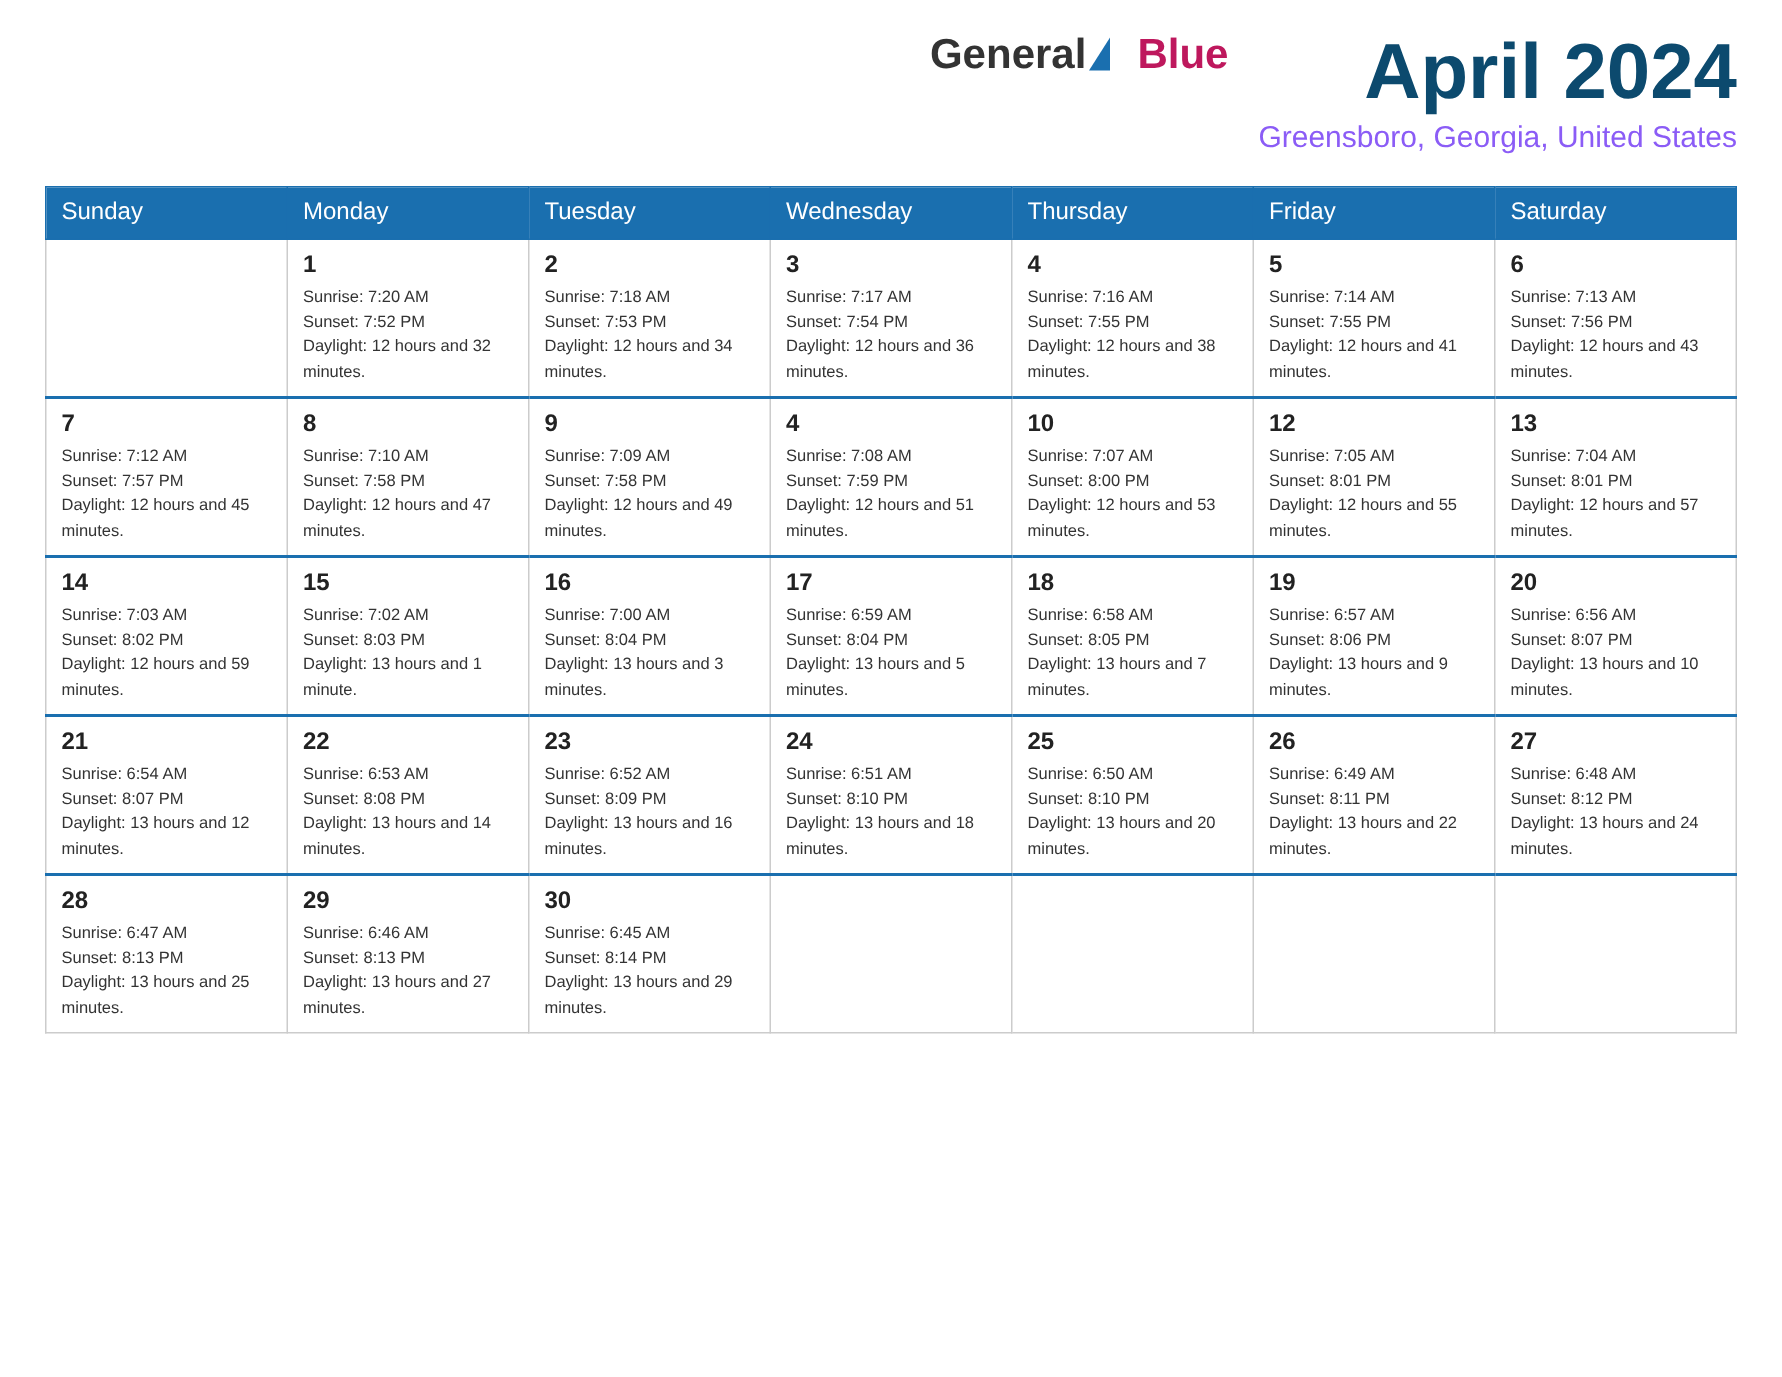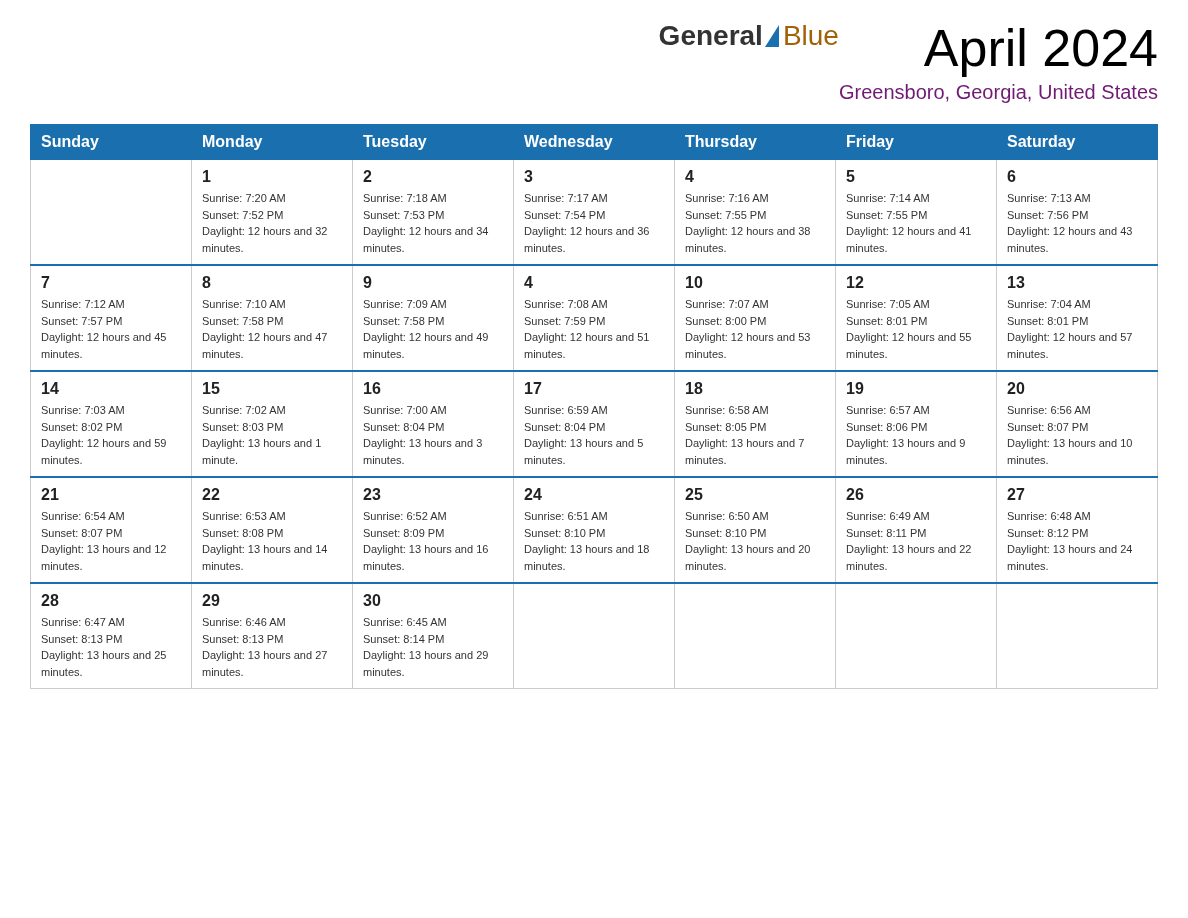--- a/index.html
+++ b/index.html
@@ -31,48 +31,49 @@
       height: 0;
       border-left: 14px solid transparent;
       border-right: 0px solid transparent;
       border-bottom: 22px solid #1a6faf;
       display: inline-block;
       margin-left: 2px;
       vertical-align: middle;
     }
     .logo-blue {
       font-size: 28px;
-      font-weight: normal;
-      color: #a16207;
-      margin-left: 4px;
+      font-weight: bold;
+      color: #be185d;
+      margin-left: 18px;
     }
     .title-block {
       text-align: right;
     }
     .month-title {
       font-size: 52px;
-      font-weight: normal;
-      color: #000000;
+      font-weight: bold;
+      color: #0c4a6e;
       line-height: 1.1;
     }
     .location {
       font-size: 20px;
-      color: #701a75;
+      color: #8b5cf6;
       margin-top: 4px;
+      margin-left: 20px;
     }
     .calendar {
       width: 100%;
       border-collapse: collapse;
       border: 1px solid #aaa;
     }
     .calendar th {
       background: #1a6faf;
       color: #fff;
       font-size: 16px;
-      font-weight: bold;
+      font-weight: normal;
       padding: 8px 10px;
       text-align: left;
       border: 1px solid #1a6faf;
     }
     .calendar td {
       vertical-align: top;
       padding: 8px 10px;
       border: 1px solid #ccc;
       width: calc(100% / 7);
       font-size: 13px;

